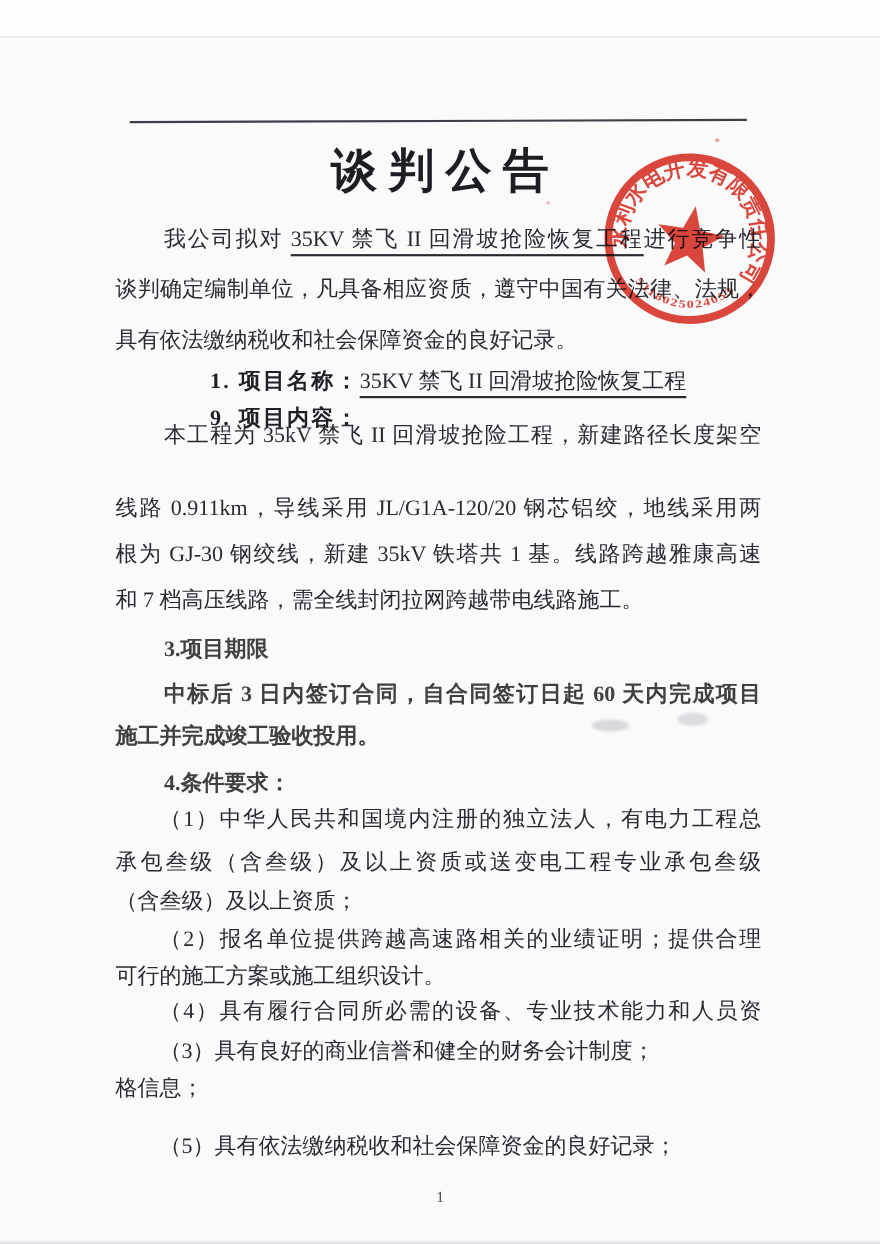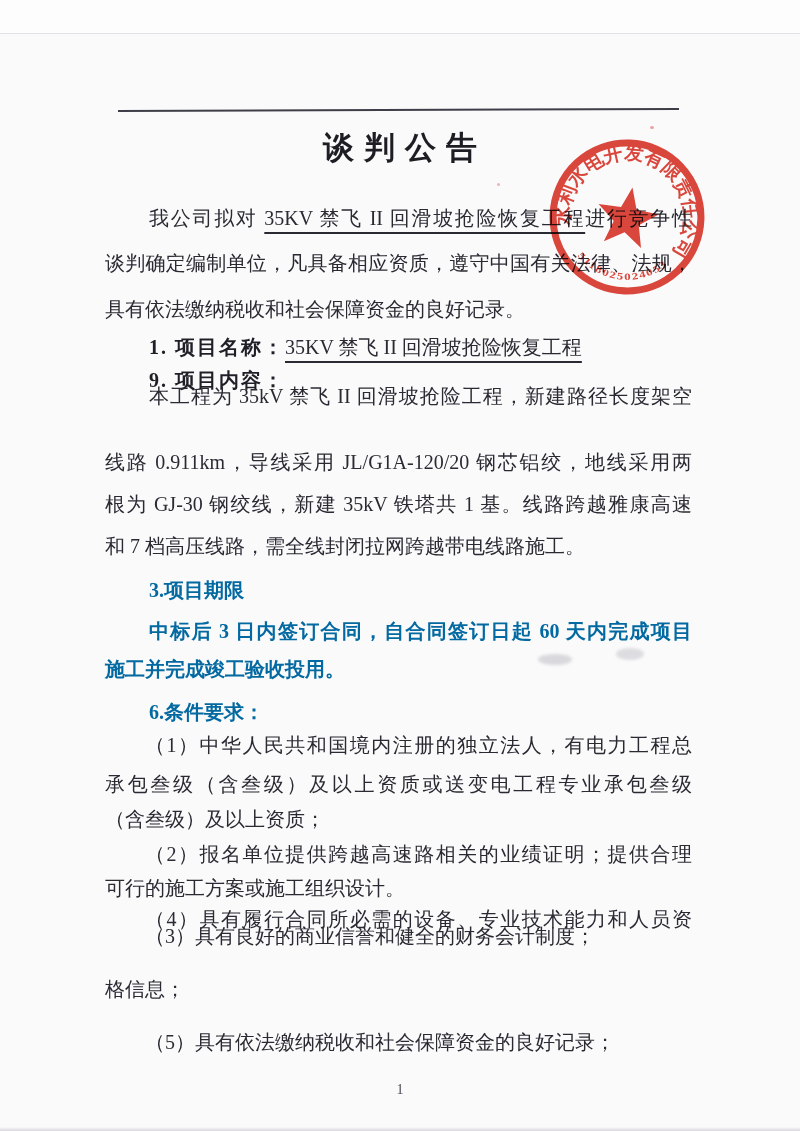--- a/index.html
+++ b/index.html
@@ -18,36 +18,36 @@
     position:absolute;bottom:0;left:0;width:800px;height:4px;
     background:linear-gradient(to bottom,rgba(0,0,0,0),#d9d7dc);
   }
   
   .head-rule{
     position:absolute;top:109px;left:118px;width:561px;height:2px;
     background:#3e3e48;transform:rotate(-0.2deg);
   }
   .doc-title{
     position:absolute;top:127px;left:0;width:800px;
-    text-align:center;font-size:31px;font-weight:bold;
+    text-align:center;font-size:42px;font-weight:bold;
     letter-spacing:10px;padding-left:10px;box-sizing:border-box;
     color:#1d1d24;
   }
   
   .line{
     position:absolute;left:105px;width:587px;height:30px;line-height:30px;
     font-size:20px;white-space:nowrap;color:#2a2a33;
   }
   .j{white-space:normal;text-align:justify;text-align-last:justify;}
   .ind{text-indent:44px;}
   .ind2{text-indent:40px;}
-  .b{font-weight:bold;color:#0369a1;}
+  .b{font-weight:bold;color:#404040;}
   .u{text-decoration:underline;text-underline-offset:7px;text-decoration-thickness:1.5px;}
   .ub{text-underline-offset:7px;text-decoration-thickness:2px;}
-  .lbl{font-weight:bold;letter-spacing:2px;color:#1f1f27;}
+  .lbl{font-weight:bold;letter-spacing:2px;color:#1f1f27;margin-left:42px;}
   .pagenum{
     position:absolute;top:1082px;left:0;width:800px;text-align:center;
     font-size:14px;color:#4a4a52;
   }
   
   .seal{
     position:absolute;top:136px;left:546px;width:162px;height:162px;
     mix-blend-mode:multiply;opacity:.92;transform:rotate(2deg);
   }
   .seal text{font-family:"Liberation Serif","DejaVu Serif",serif;font-weight:bold;}
@@ -81,27 +81,27 @@
 
   <div class="line j ind" style="top:381px">本工程为 35kV 禁飞 II 回滑坡抢险工程，新建路径长度架空</div>
   <div class="line j" style="top:447px">线路 0.911km，导线采用 JL/G1A-120/20 钢芯铝绞，地线采用两</div>
   <div class="line j" style="top:489px">根为 GJ-30 钢绞线，新建 35kV 铁塔共 1 基。线路跨越雅康高速</div>
   <div class="line" style="top:531px">和 7 档高压线路，需全线封闭拉网跨越带电线路施工。</div>
 
   <div class="line ind b" style="top:575px">3.项目期限</div>
   <div class="line j ind b" style="top:616px"><span class="ub">中标后 3 日内签订合同，自合同签订日起 60 天内完成项目</span></div>
   <div class="line b" style="top:654px"><span class="ub">施工并完成竣工验收投用。</span></div>
 
-  <div class="line ind b" style="top:697px">6.条件要求：</div>
+  <div class="line ind b" style="top:697px">4.条件要求：</div>
   <div class="line j ind2" style="top:730px">（1）中华人民共和国境内注册的独立法人，有电力工程总</div>
   <div class="line j" style="top:769px">承包叁级（含叁级）及以上资质或送变电工程专业承包叁级</div>
   <div class="line" style="top:804px">（含叁级）及以上资质；</div>
   <div class="line j ind2" style="top:839px">（2）报名单位提供跨越高速路相关的业绩证明；提供合理</div>
   <div class="line" style="top:873px">可行的施工方案或施工组织设计。</div>
-  <div class="line ind2" style="top:921px">（3）具有良好的商业信誉和健全的财务会计制度；</div>
+  <div class="line ind2" style="top:941px">（3）具有良好的商业信誉和健全的财务会计制度；</div>
   <div class="line j ind2" style="top:904px">（4）具有履行合同所必需的设备、专业技术能力和人员资</div>
   <div class="line" style="top:974px">格信息；</div>
   <div class="line ind2" style="top:1027px">（5）具有依法缴纳税收和社会保障资金的良好记录；</div>
 
   <svg class="seal" viewBox="0 0 160 160">
     <defs>
       <path id="sealArc" d="M 23.9 89.9 A 57 57 0 1 1 123.0 117.4" fill="none"></path>
       <path id="sealNum" d="M 32.5 119.9 A 62 62 0 0 0 127.5 119.9" fill="none"></path>
     </defs>
     <circle cx="80" cy="80" r="73" fill="none" stroke-width="7" stroke="#dc382c"></circle>

